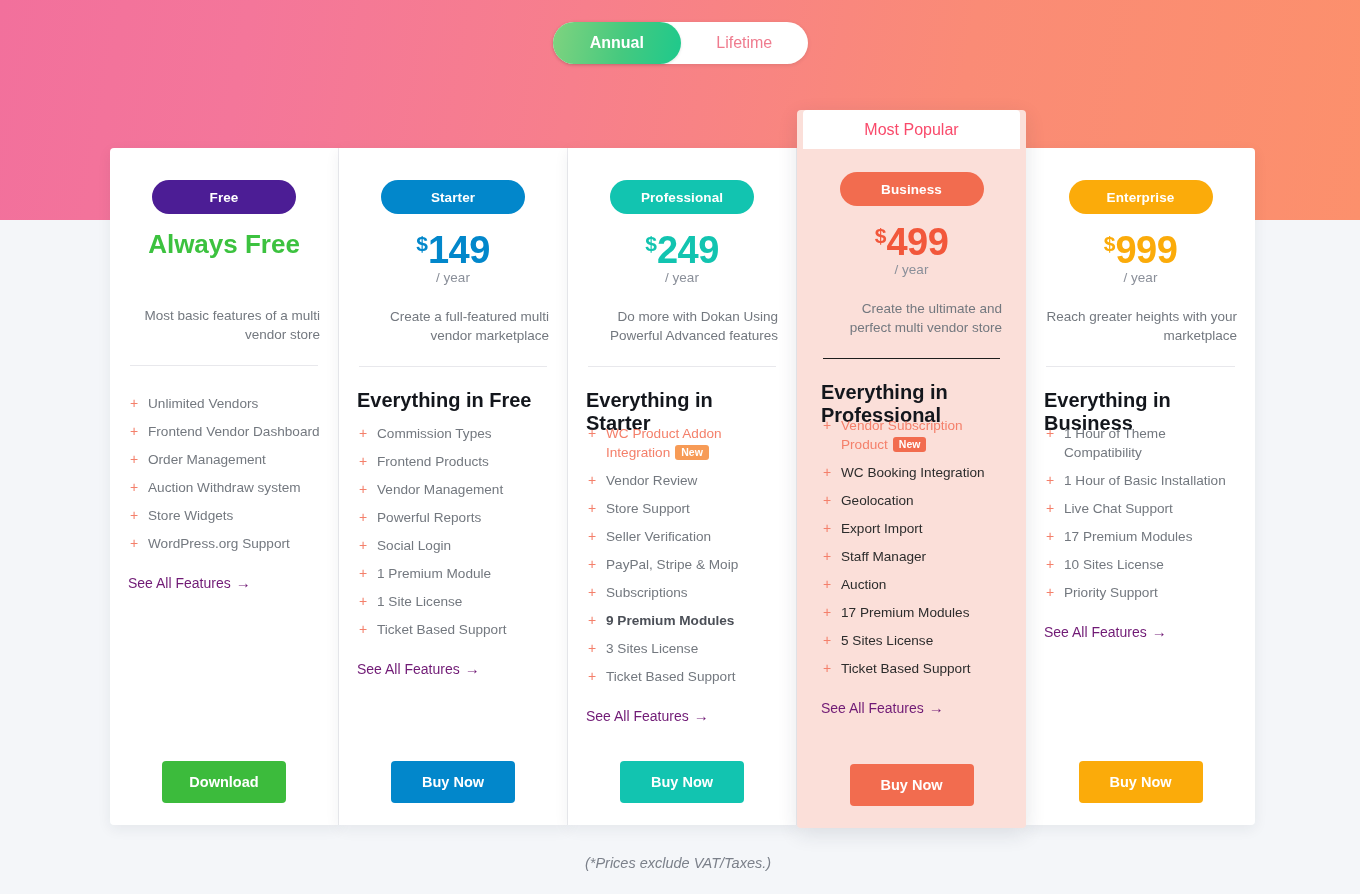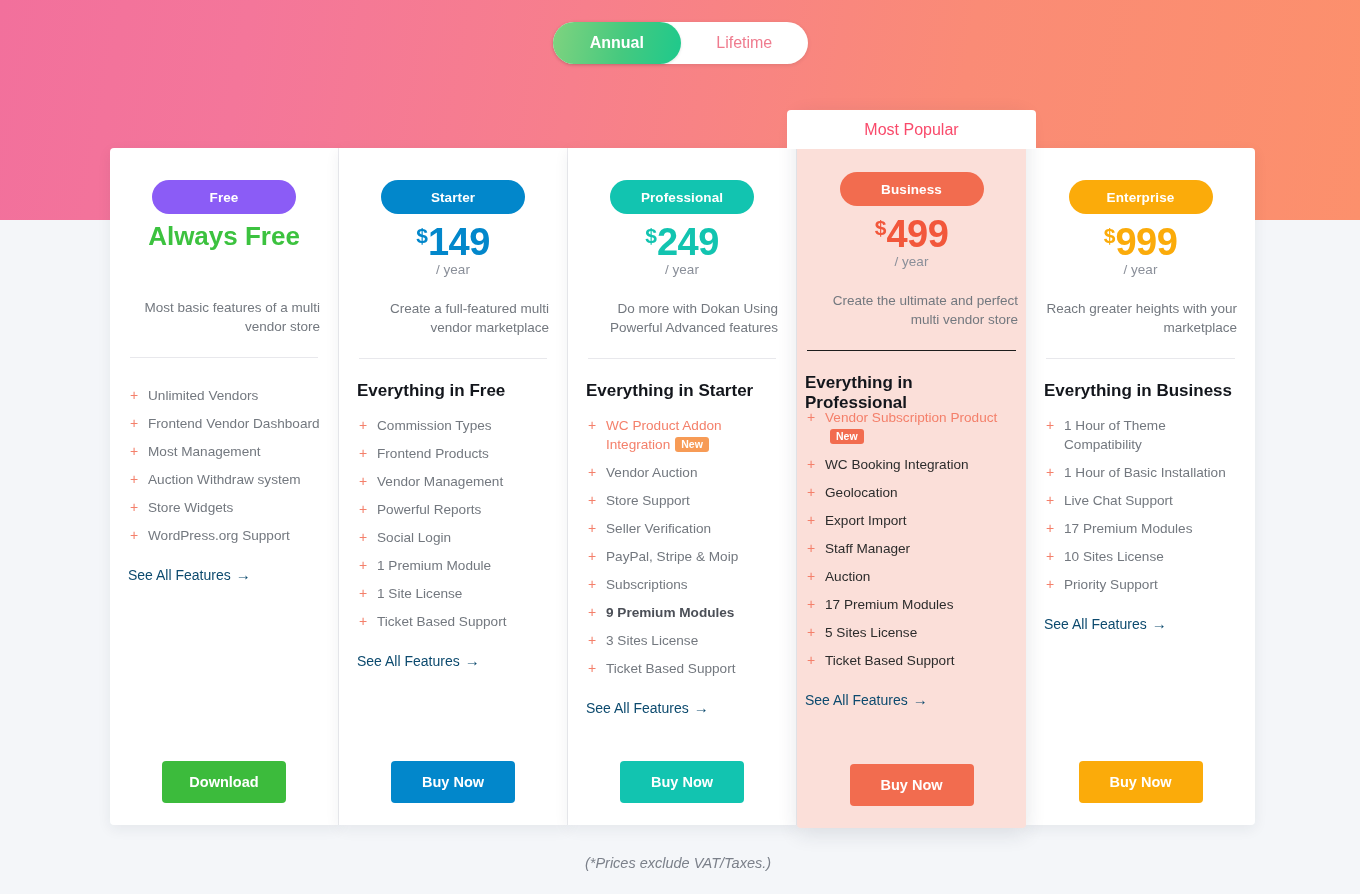--- a/index.html
+++ b/index.html
@@ -53,21 +53,21 @@
   }
   .card:first-child{border-radius:4px 0 0 4px;}
   .card:last-child{border-right:none;border-radius:0 4px 4px 0;}
 
   
   .card.featured{
     width:229px;
     background:#fbdfd9;
     margin-top:-38px;
     height:718px;
-    padding:0 8px;
+    padding:0 24px;
     border-right:none;
     border-radius:4px;
     box-shadow:0 6px 20px rgba(35,40,60,.12);
     z-index:5;
   }
   .popular-head{
     margin:0 -18px;
     height:39px;line-height:39px;
     background:#ffffff;
     border-radius:4px 4px 0 0;
@@ -81,21 +81,21 @@
     width:144px;height:34px;line-height:34px;
     border-radius:17px;text-align:center;
     color:#ffffff;font-size:13.5px;font-weight:bold;
     letter-spacing:.1px;cursor:pointer;border:none;
     font-family:"Liberation Sans", sans-serif;
   }
   .featured .plan-badge{margin-top:23px;}
 
   
   .price{
-    text-align:center;height:44px;
+    text-align:center;margin-top:8px;height:44px;
     line-height:44px;white-space:nowrap;
   }
   .price .cur{font-size:21px;font-weight:bold;vertical-align:12px;}
   .price .amt{font-size:38px;font-weight:bold;letter-spacing:-.5px;}
   .price.free-text{font-size:26px;font-weight:bold;color:#3cc23f;}
   .period{
     text-align:center;font-size:13.5px;color:#8a8f99;margin-top:4px;height:18px;
   }
 
   
@@ -103,21 +103,21 @@
     text-align:right;font-size:13.5px;color:#73787f;
     line-height:19px;margin-top:19px;height:38px;
   }
   .desc.free-desc{margin-top:18px;}
 
   .divider{height:1px;background:#e8e8ec;margin:21px 2px 0;}
   .featured .divider{background:#1d1d1d;height:1.3px;margin:21px 2px 0;}
 
   
   .feat-head{
-    font-size:17px;font-weight:bold;color:#13161c;
+    font-size:20px;font-weight:bold;color:#13161c;
     margin-top:22px;margin-bottom:0;height:20px;
   }
   .feat-list{list-style:none;margin:0;padding:0;}
   .feat-list.has-head{margin-top:15px;}
   .feat-list.no-head{margin-top:28px;}
   .feat-list li{
     position:relative;padding-left:20px;
     font-size:13.6px;line-height:19px;color:#73787f;
     margin-bottom:9px;
   }
@@ -131,21 +131,21 @@
     display:inline-block;vertical-align:1px;
     background:#f79b56;color:#ffffff;
     font-size:10.5px;font-weight:bold;
     padding:1.5px 6px 2px;border-radius:3px;
     margin-left:5px;line-height:normal;
   }
   .featured .badge-new{background:#f26c4f;}
 
   .see-all{
     display:inline-block;
-    color:#0c4a6e;font-size:14px;text-decoration:none;
+    color:#701a75;font-size:14px;text-decoration:none;
     margin-top:12px;cursor:pointer;
   }
   .see-all .arw{margin-left:5px;font-size:15px;}
 
   
   .cta-wrap{
     position:absolute;left:0;right:0;bottom:22px;text-align:center;
   }
   .cta{
     display:inline-block;min-width:124px;
@@ -167,41 +167,41 @@
 <div class="page">
 
   <div class="banner"></div>
 
   <div class="toggle-wrap">
     <div class="toggle-opt active">Annual</div>
     <div class="toggle-opt inactive">Lifetime</div>
   </div>
 
   <div class="cards" id="cards">
-      <div class="card"><button class="plan-badge" style="background:#8b5cf6">Free</button><div class="price free-text">Always Free</div><div class="period"></div><div class="desc free-desc">Most basic features of a multi vendor store</div><div class="divider"></div><ul class="feat-list no-head">
+      <div class="card"><button class="plan-badge" style="background:#4c1d95">Free</button><div class="price free-text">Always Free</div><div class="period"></div><div class="desc free-desc">Most basic features of a multi vendor store</div><div class="divider"></div><ul class="feat-list no-head">
           <li class=""><span class="plus">+</span><span class="txt">Unlimited Vendors</span></li>
           <li class=""><span class="plus">+</span><span class="txt">Frontend Vendor Dashboard</span></li>
-          <li class=""><span class="plus">+</span><span class="txt">Most Management</span></li>
+          <li class=""><span class="plus">+</span><span class="txt">Order Management</span></li>
           <li class=""><span class="plus">+</span><span class="txt">Auction Withdraw system</span></li>
           <li class=""><span class="plus">+</span><span class="txt">Store Widgets</span></li>
           <li class=""><span class="plus">+</span><span class="txt">WordPress.org Support</span></li>
         </ul><a class="see-all"><span>See All Features</span><span class="arw">→</span></a><div class="cta-wrap"><button class="cta" style="background:#3cbb3c">Download</button></div></div>
       <div class="card"><button class="plan-badge" style="background:#0287cb">Starter</button><div class="price" style="color:#0287cb"><span class="cur">$</span><span class="amt">149</span></div><div class="period">/ year</div><div class="desc">Create a full-featured multi vendor marketplace</div><div class="divider"></div><div class="feat-head">Everything in Free</div><ul class="feat-list has-head">
           <li class=""><span class="plus">+</span><span class="txt">Commission Types</span></li>
           <li class=""><span class="plus">+</span><span class="txt">Frontend Products</span></li>
           <li class=""><span class="plus">+</span><span class="txt">Vendor Management</span></li>
           <li class=""><span class="plus">+</span><span class="txt">Powerful Reports</span></li>
           <li class=""><span class="plus">+</span><span class="txt">Social Login</span></li>
           <li class=""><span class="plus">+</span><span class="txt">1 Premium Module</span></li>
           <li class=""><span class="plus">+</span><span class="txt">1 Site License</span></li>
           <li class=""><span class="plus">+</span><span class="txt">Ticket Based Support</span></li>
         </ul><a class="see-all"><span>See All Features</span><span class="arw">→</span></a><div class="cta-wrap"><button class="cta" style="background:#0287cb">Buy Now</button></div></div>
       <div class="card"><button class="plan-badge" style="background:#12c4b0">Professional</button><div class="price" style="color:#12c4b0"><span class="cur">$</span><span class="amt">249</span></div><div class="period">/ year</div><div class="desc">Do more with Dokan Using Powerful Advanced features</div><div class="divider"></div><div class="feat-head">Everything in Starter</div><ul class="feat-list has-head">
           <li class="hl"><span class="plus">+</span><span class="txt">WC Product Addon Integration</span><span class="badge-new">New</span></li>
-          <li class=""><span class="plus">+</span><span class="txt">Vendor Auction</span></li>
+          <li class=""><span class="plus">+</span><span class="txt">Vendor Review</span></li>
           <li class=""><span class="plus">+</span><span class="txt">Store Support</span></li>
           <li class=""><span class="plus">+</span><span class="txt">Seller Verification</span></li>
           <li class=""><span class="plus">+</span><span class="txt">PayPal, Stripe &amp; Moip</span></li>
           <li class=""><span class="plus">+</span><span class="txt">Subscriptions</span></li>
           <li class="bold"><span class="plus">+</span><span class="txt">9 Premium Modules</span></li>
           <li class=""><span class="plus">+</span><span class="txt">3 Sites License</span></li>
           <li class=""><span class="plus">+</span><span class="txt">Ticket Based Support</span></li>
         </ul><a class="see-all"><span>See All Features</span><span class="arw">→</span></a><div class="cta-wrap"><button class="cta" style="background:#12c4b0">Buy Now</button></div></div>
       <div class="card featured"><div class="popular-head">Most Popular</div><button class="plan-badge" style="background:#f26c4f">Business</button><div class="price" style="color:#f2573b"><span class="cur">$</span><span class="amt">499</span></div><div class="period">/ year</div><div class="desc">Create the ultimate and perfect multi vendor store</div><div class="divider"></div><div class="feat-head">Everything in Professional</div><ul class="feat-list has-head">
           <li class="hl"><span class="plus">+</span><span class="txt">Vendor Subscription Product</span><span class="badge-new">New</span></li>

